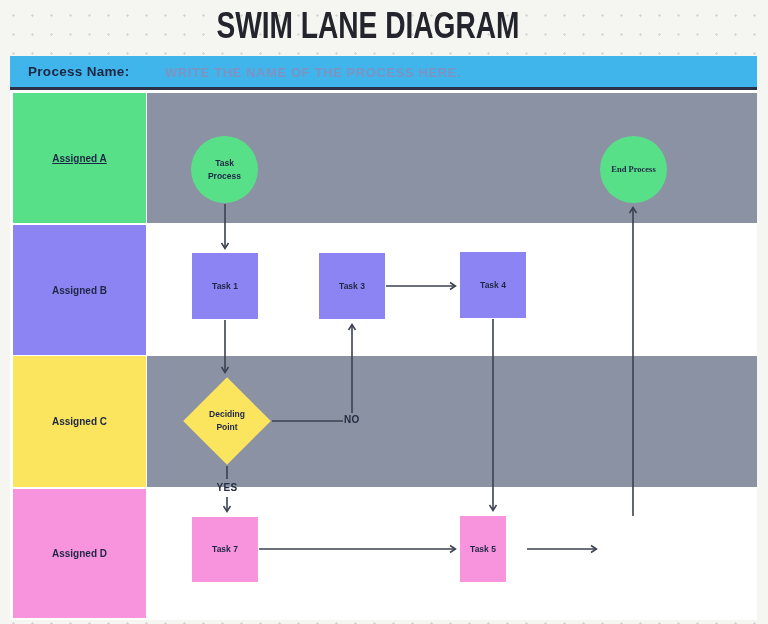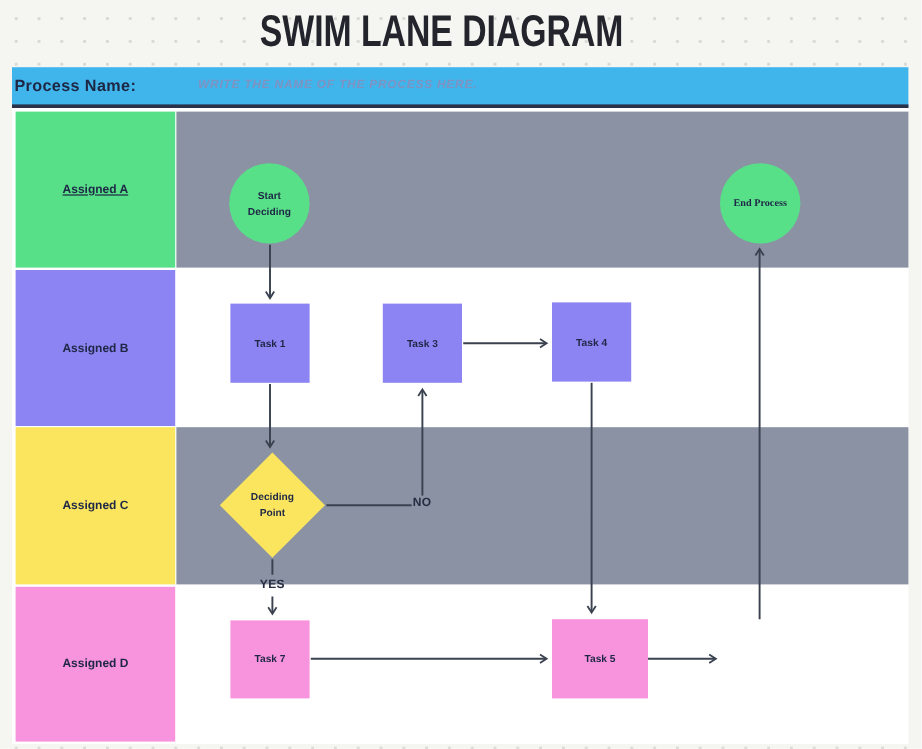--- a/index.html
+++ b/index.html
@@ -29,27 +29,27 @@
     background: #ffffff;
   }
 
   .process-bar {
     position: absolute; left: 10px; top: 56px; width: 747px; height: 34px;
     background: #3fb5ec;
     border-bottom: 3px solid #2a3149;
     display: flex; align-items: center;
   }
   .pn-label {
-    margin-left: 2px;
+    margin-left: 18px;
     font-size: 13.5px; font-weight: 700; color: #1d2643;
     letter-spacing: 0.3px;
   }
   .pn-placeholder {
     position: absolute; left: 155px; top: 9px;
-    font-size: 10px; font-weight: 700; font-style: italic;
+    font-size: 13px; font-weight: 700; 
     color: #7e93c2; letter-spacing: 0.6px;
   }
 
   .lane-label {
     position: absolute; left: 13px; width: 133px;
     display: flex; align-items: center; justify-content: center;
     font-size: 10px; font-weight: 700; color: #1e2745;
   }
   .lane-content { position: absolute; left: 147px; width: 610px; }
   .lane-a-label { top: 93px;  height: 130px; background: #58e089; text-decoration: underline; }
@@ -64,21 +64,21 @@
   .node {
     position: absolute;
     display: flex; align-items: center; justify-content: center;
     text-align: center;
     font-size: 8.5px; font-weight: 700; color: #1e2745;
     line-height: 1.5;
   }
   .circle { width: 67px; height: 67px; border-radius: 50%; background: #58e089; }
   .circle .node-text { width: 46px; }
   .rect-purple { width: 66px; height: 66px; background: #8c84f2; }
-  .rect-pink   { width: 80px; height: 66px; background: #f893dd; }
+  .rect-pink   { width: 46px; height: 66px; background: #f893dd; }
 
   .n-start { left: 191px; top: 136px; }
   .n-end   { left: 600px; top: 136px; font-family: Liberation Serif, serif; }
   .n-task1 { left: 192px; top: 253px; }
   .n-task3 { left: 319px; top: 253px; }
   .n-task4 { left: 460px; top: 252px; }
   .n-task2 { left: 192px; top: 517px; width: 66px; height: 65px; }
   .n-task5 { left: 460px; top: 516px; }
   .n-task6 { left: 601px; top: 517px; width: 65px; height: 66px; }
 
@@ -150,21 +150,21 @@
       <path d="M493,319 V510" marker-end="url(#arrowhead)"></path>
       <path d="M227,466 V479"></path>
       <path d="M227,497 V511" marker-end="url(#arrowhead)"></path>
       <path d="M259,549 H455" marker-end="url(#arrowhead)"></path>
       <path d="M527,549 H596" marker-end="url(#arrowhead)"></path>
       <path d="M633,516 V208" marker-end="url(#arrowhead)"></path>
     </g>
   </svg>
 
   <div class="node circle n-start">
-    <span class="node-text">Start Deciding</span>
+    <span class="node-text">Task Process</span>
   </div>
   <div class="node circle n-end">
     <span class="node-text">End Process</span>
   </div>
   <div class="node rect-purple n-task1">
     <span class="node-text">Task 1</span>
   </div>
   <div class="node rect-purple n-task3">
     <span class="node-text">Task 3</span>
   </div>

